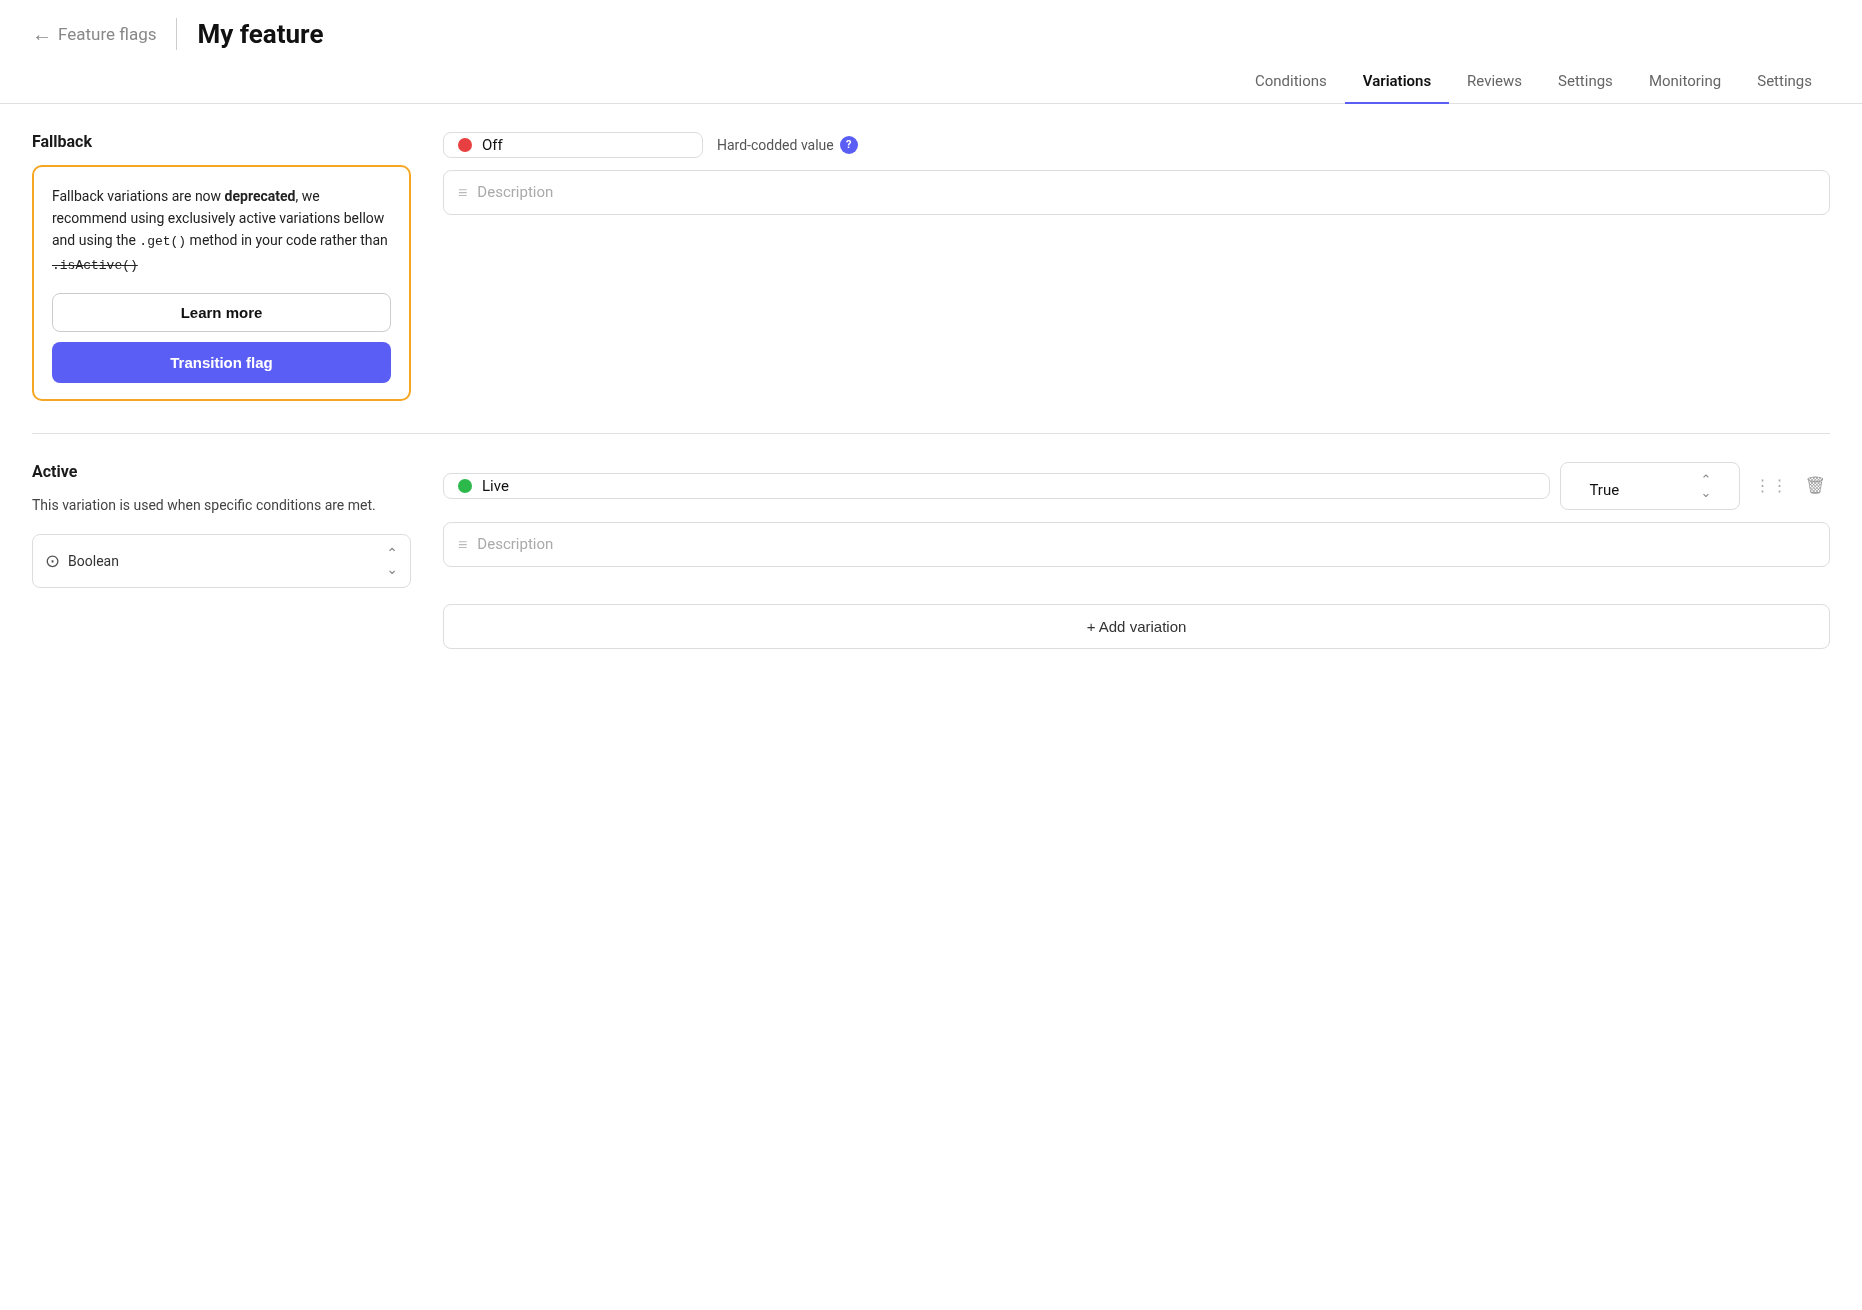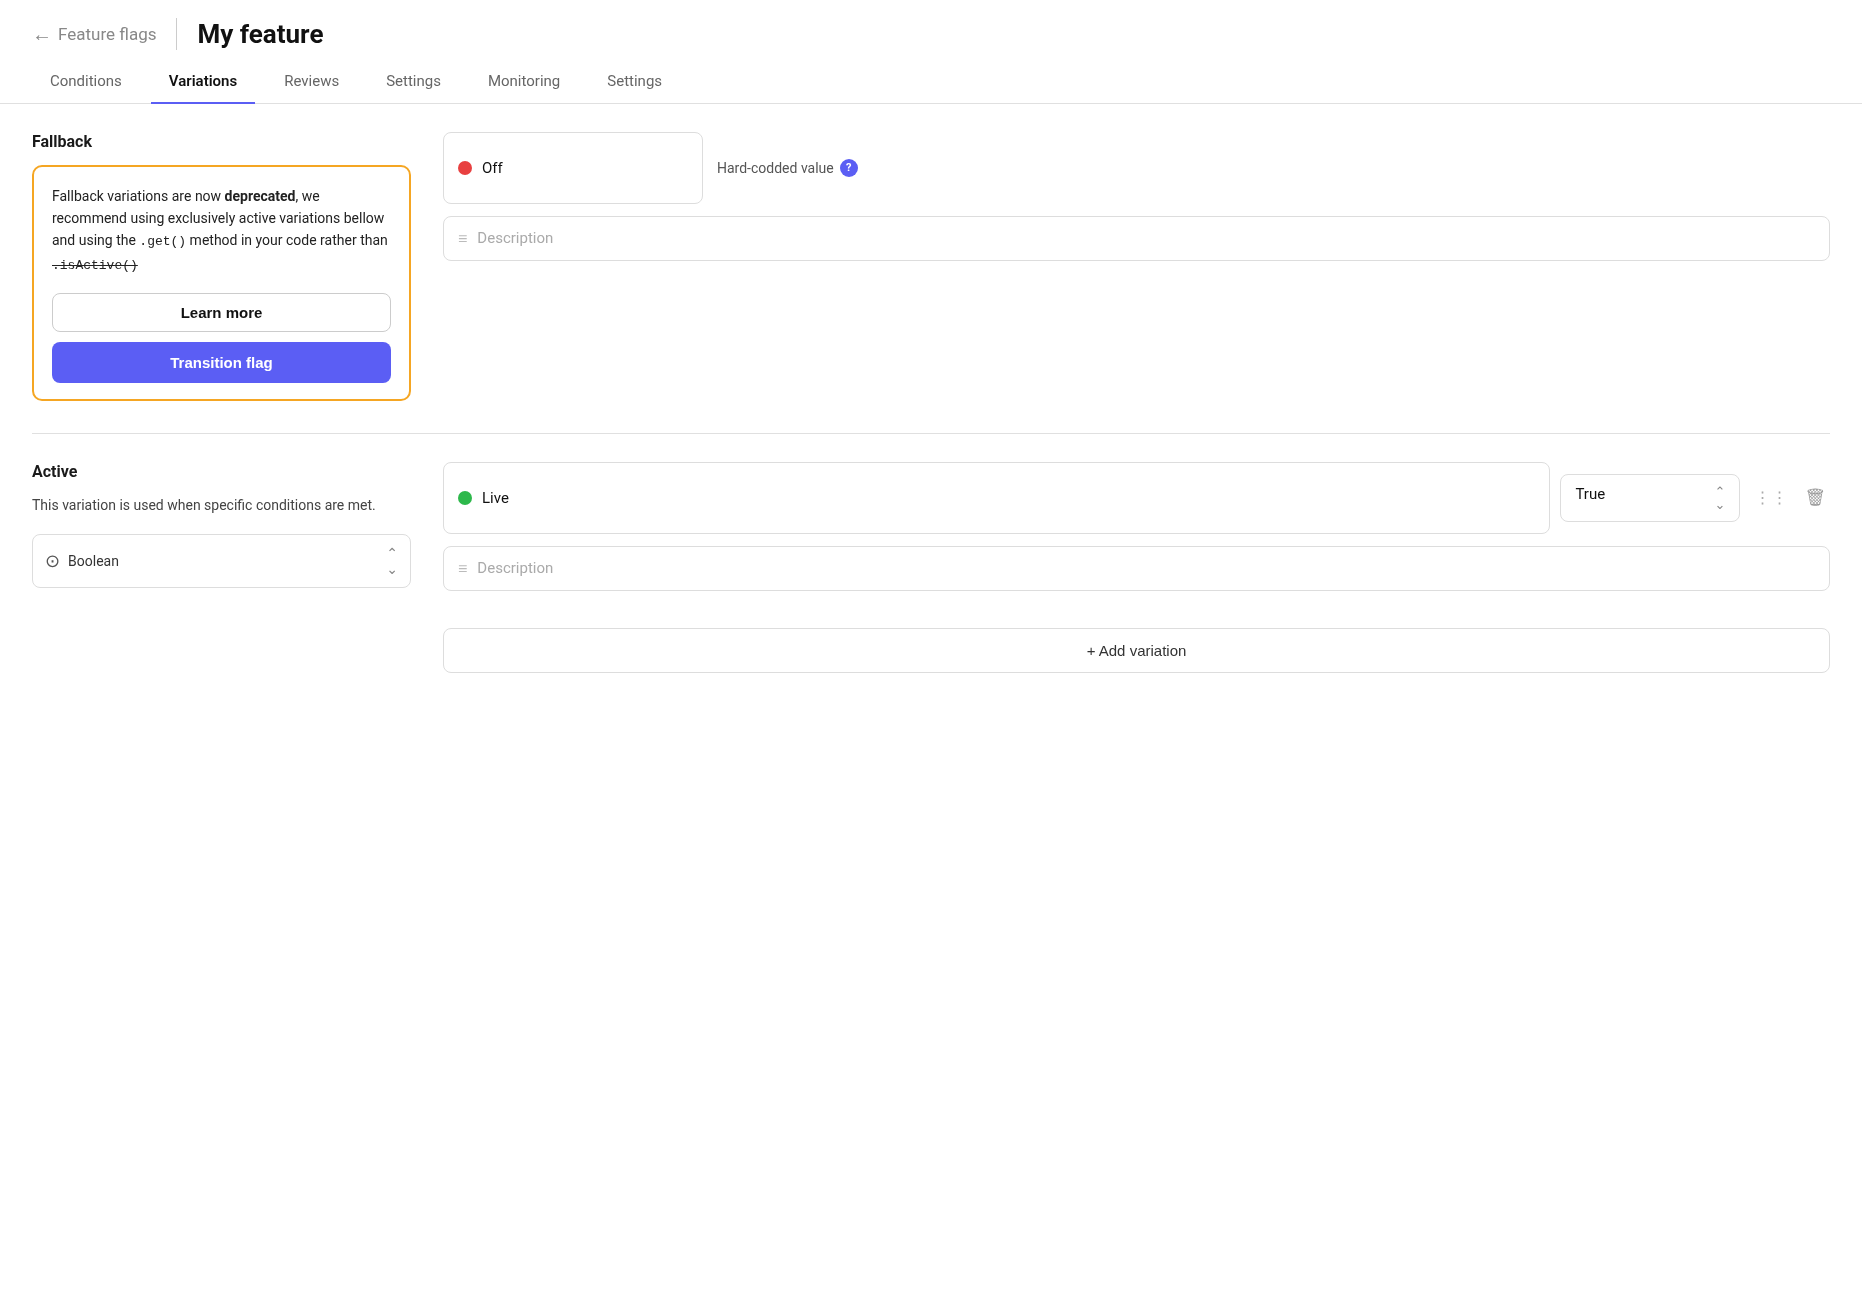--- a/index.html
+++ b/index.html
@@ -34,21 +34,22 @@
       font-size: 26px;
       font-weight: 700;
       color: #111;
     }
     .tabs-bar {
       display: flex;
       align-items: flex-end;
       padding: 0 32px;
       border-bottom: 1.5px solid #e0e0e0;
       margin-top: 12px;
-      gap: 11px;
+      gap: 0;
+      justify-content: flex-end;
     }
     .tab {
       padding: 10px 18px 12px 18px;
       font-size: 15px;
       color: #666;
       cursor: pointer;
       border-bottom: 2.5px solid transparent;
       margin-bottom: -1.5px;
       white-space: nowrap;
     }
@@ -134,21 +135,21 @@
       display: flex;
       align-items: center;
       gap: 10px;
     }
     .variation-name-field {
       display: flex;
       align-items: center;
       gap: 10px;
       border: 1.5px solid #ddd;
       border-radius: 8px;
-      padding: 26px 14px;
+      padding: 3px 14px;
       background: #fff;
       min-width: 220px;
       flex: 1;
     }
     .dot {
       width: 14px;
       height: 14px;
       border-radius: 50%;
       flex-shrink: 0;
     }
@@ -223,25 +224,25 @@
     .toggle-icon {
       font-size: 18px;
       color: #555;
     }
     .chevron-ud {
       font-size: 14px;
       color: #888;
     }
     .value-select {
       display: flex;
-      align-items: flex-start;
+      align-items: flex-end;
       justify-content: space-between;
       border: 1.5px solid #ddd;
       border-radius: 8px;
-      padding: 10px 14px;
+      padding: 10px 28px;
       background: #fff;
       min-width: 180px;
       cursor: pointer;
     }
     .value-select-text {
       font-size: 15px;
       color: #111;
     }
     .row-actions {
       display: flex;

